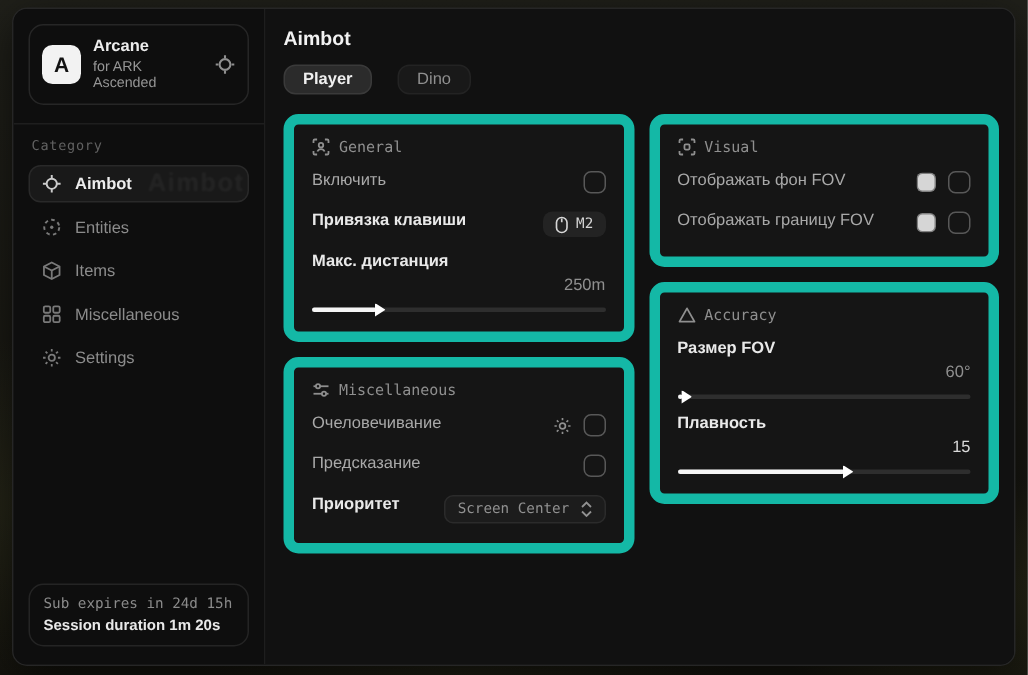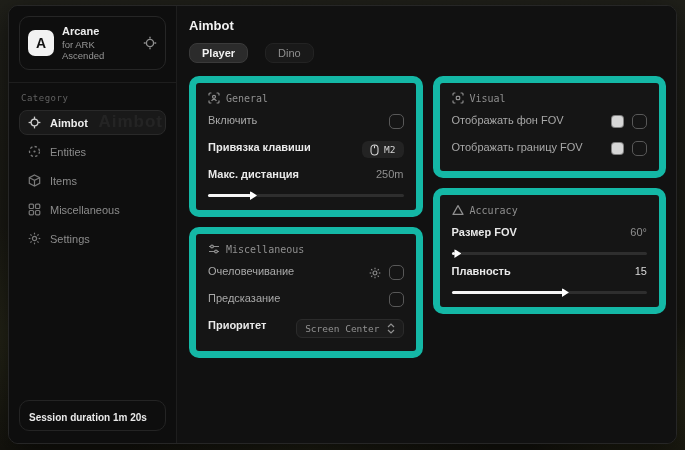--- a/index.html
+++ b/index.html
@@ -72,21 +72,21 @@
   .content { display:flex; gap:10px; margin-top:13px; align-items:flex-start; }
   .col { flex:1; display:flex; flex-direction:column; gap:10px; min-width:0; }
   .panel { background:#151515; border:7px solid #14b8a6; border-radius:10px; padding:9px 12px 13px; }
   .panel-header {
     display:flex; align-items:center; gap:6px; color:#8f8f8f;
     font-family:"DejaVu Sans Mono", monospace; font-size:10px;
   }
   .row { display:flex; align-items:flex-start; justify-content:space-between; margin-top:10px; min-height:17px; }
   .lbl { font-size:11px; color:#a9a9a9; }
   .lbl.bright { color:#e9e9e9; font-weight:600; }
-  .val { font-size:11px; color:#8f8f8f; }
+  .val { font-size:11px; color:#8f8f8f;margin-top:16px; }
   .val.bright { color:#d9d9d9; }
   .checkbox { width:15px; height:15px; border:1.5px solid #585858; border-radius:5px; background:transparent; flex:0 0 15px; }
   .right-group { display:flex; align-items:center; gap:8px; }
   .swatch { width:13px; height:13px; border-radius:4px; background:#d6d6d6; border:1px solid rgba(0,0,0,.4); }
   .keybtn {
     display:flex; align-items:center; gap:5px; background:#232323; border-radius:6px;
     padding:2.5px 8px; color:#d6d6d6; font-family:"DejaVu Sans Mono", monospace; font-size:9.5px;
   }
   .dropdown {
     display:flex; align-items:center; gap:7px; background:#1c1c1c; border:1px solid #2b2b2b;
@@ -186,20 +186,21 @@
               <line x1="9.4" y1="3.6" x2="10.6" y2="2.4"></line>
           </svg>
         </span>
         <span>Settings</span>
       </div>
     </div>
 
     <div class="sidebar-spacer"></div>
 
     <div class="footer-card">
+      <div class="footer-line1">Sub expires in 24d 15h</div>
       <div class="footer-line2">Session duration 1m 20s</div>
     </div>
   </div>
 
   <div class="main">
     <div class="page-title">Aimbot</div>
 
     <div class="tabs">
       <div class="tab active">Player</div>
       <div class="tab">Dino</div>

